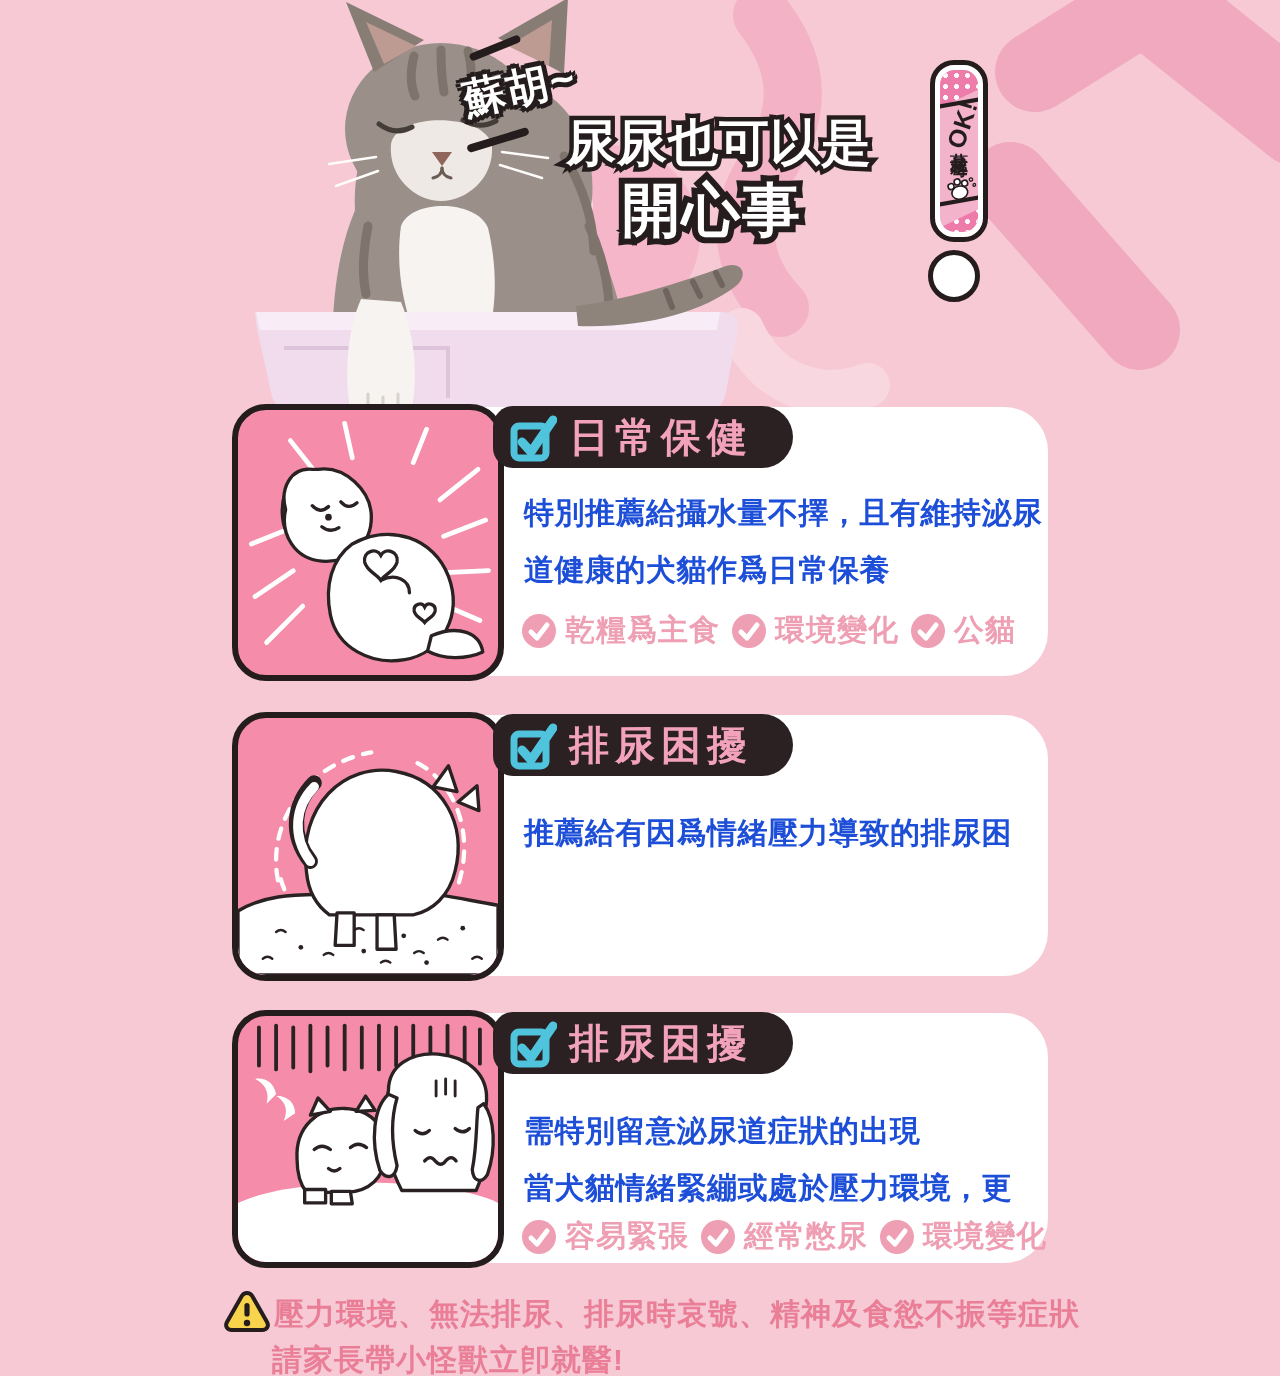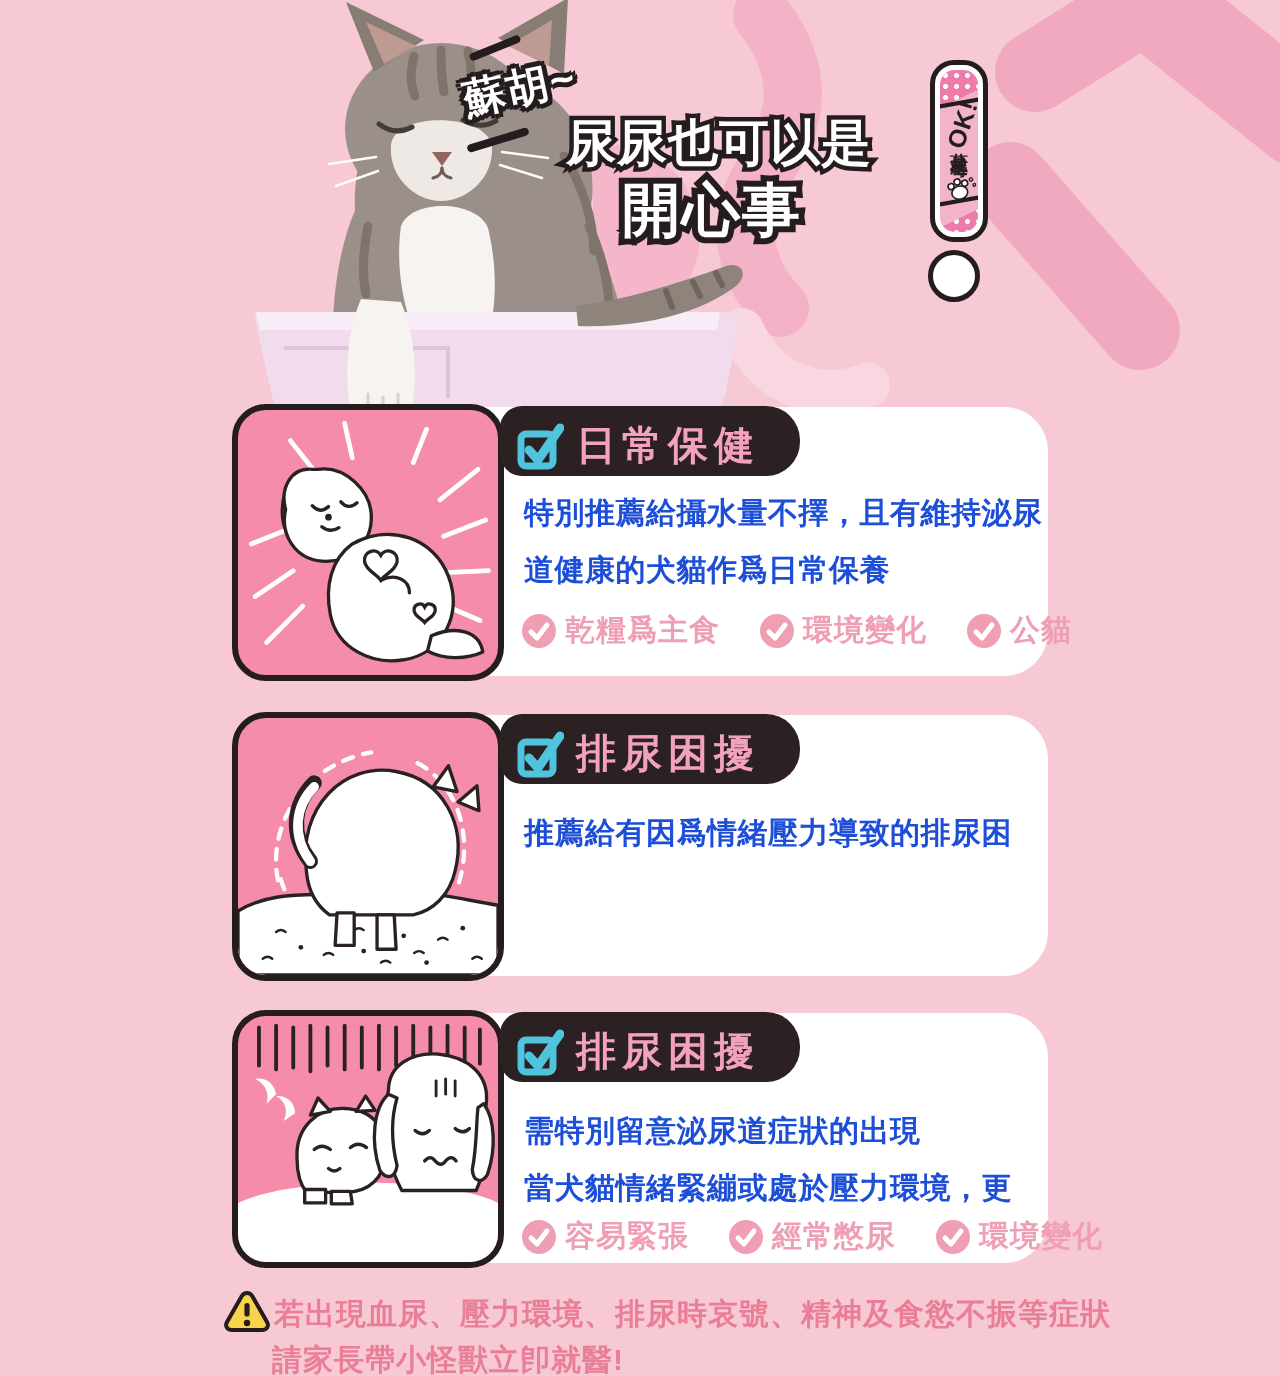--- a/index.html
+++ b/index.html
@@ -49,28 +49,28 @@
   .sachet-paw{position:absolute;left:7px;bottom:30px;transform:rotate(-14deg);}
   .excl-dot{position:absolute;left:928px;top:250px;width:52px;height:52px;border-radius:50%;
     background:#fff;border:5px solid #241c1d;box-sizing:border-box;z-index:2;}
 
   
   .card{position:absolute;left:232px;width:816px;z-index:3;}
   .card-white{position:absolute;left:5px;right:0;top:3px;bottom:5px;background:#fff;border-radius:44px;}
   .illus-box{position:absolute;left:0;top:0;width:272px;height:100%;box-sizing:border-box;
     background:#f58ca9;border:6px solid #241c1d;border-radius:34px;overflow:hidden;}
   .illus-box svg{display:block;width:100%;height:100%;}
-  .badge{position:absolute;left:268px;top:2px;height:62px;background:#2b2123;
+  .badge{position:absolute;left:261px;top:2px;height:62px;background:#2b2123;
     border-radius:22px 34px 34px 22px;display:flex;align-items:center;gap:12px;
-    padding:8px 40px 0 16px;}
+    padding:0 40px 0 16px;}
   .badge-title{font-size:40px;font-weight:900;color:#f2a2ba;letter-spacing:6px;white-space:nowrap;}
   .card-body{position:absolute;left:292px;top:80px;width:540px;font-size:30px;line-height:57px;
     font-weight:700;color:#1d4ed8;letter-spacing:.5px;}
   .card-body div{white-space:nowrap;}
-  .tags{position:absolute;left:290px;top:206px;display:flex;align-items:center;gap:40px;}
+  .tags{position:absolute;left:290px;top:206px;display:flex;align-items:center;gap:12px;}
   .tag{display:flex;align-items:center;gap:9px;}
   .tag-label{font-size:30px;font-weight:800;color:#ef9fb4;letter-spacing:1px;white-space:nowrap;}
 
   .card1{top:404px;height:277px;}
   .card2{top:712px;height:269px;}
   .card3{top:1010px;height:258px;}
   .card2 .card-body,.card3 .card-body{top:92px;}
 
   
   .warning-icon{position:absolute;left:224px;top:1290px;z-index:3;}
@@ -395,16 +395,16 @@
         <span class="tag-label">環境變化</span>
       </div>
     </div>
   </div>
 
   <svg class="warning-icon" width="46" height="42" viewBox="0 0 46 42">
     <path d="M23,3 C25,3 27,4 28.2,6 L43,32 C45.2,36 43,40 38,40 L8,40 C3,40 0.8,36 3,32 L17.8,6 C19,4 21,3 23,3 Z" fill="#f8d44c" stroke="#241c1d" stroke-width="4" stroke-linejoin="round"></path>
     <rect x="20.4" y="13" width="5.2" height="13.5" rx="2.6" fill="#241c1d"></rect>
     <circle cx="23" cy="33" r="3.2" fill="#241c1d"></circle>
   </svg>
-  <div class="warn-line warn1">若出現血尿、壓力環境、排尿時哀號、精神及食慾不振等症狀</div>
+  <div class="warn-line warn1">壓力環境、無法排尿、排尿時哀號、精神及食慾不振等症狀</div>
   <div class="warn-line warn2">請家長帶小怪獸立卽就醫!</div>
 
 </div>
 
 </body></html>

